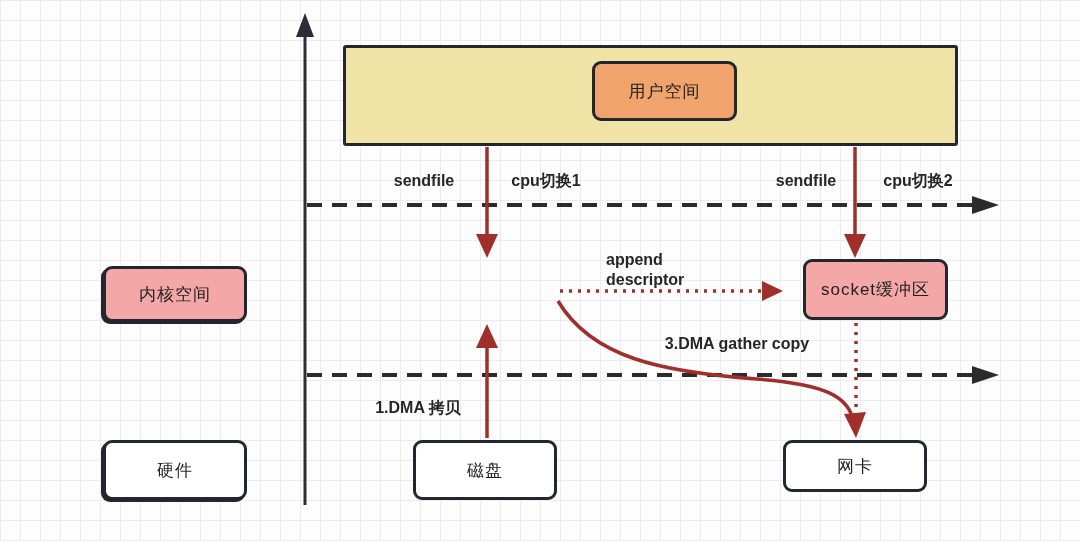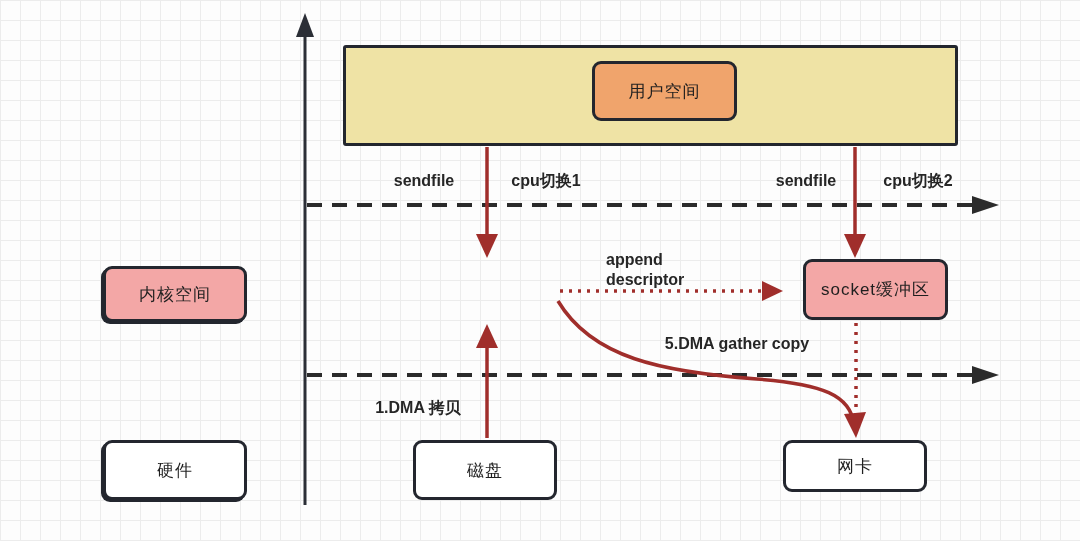--- a/index.html
+++ b/index.html
@@ -106,16 +106,16 @@
   </div>
   <div class="box white" style="left:783px;top:440px;width:144px;height:52px;">
     <span>网卡</span>
   </div>
 
   <div class="flow-label" style="left:424px;top:181px;">sendfile</div>
   <div class="flow-label" style="left:546px;top:181px;">cpu切换1</div>
   <div class="flow-label" style="left:806px;top:181px;">sendfile</div>
   <div class="flow-label" style="left:918px;top:181px;">cpu切换2</div>
   <div class="flow-label wrap2" style="left:668px;top:270px;">append descriptor</div>
-  <div class="flow-label" style="left:737px;top:344px;">5.DMA gather copy</div>
+  <div class="flow-label" style="left:737px;top:344px;">3.DMA gather copy</div>
   <div class="flow-label" style="left:418px;top:408px;">1.DMA 拷贝</div>
 
 </div>
 
 </body></html>

